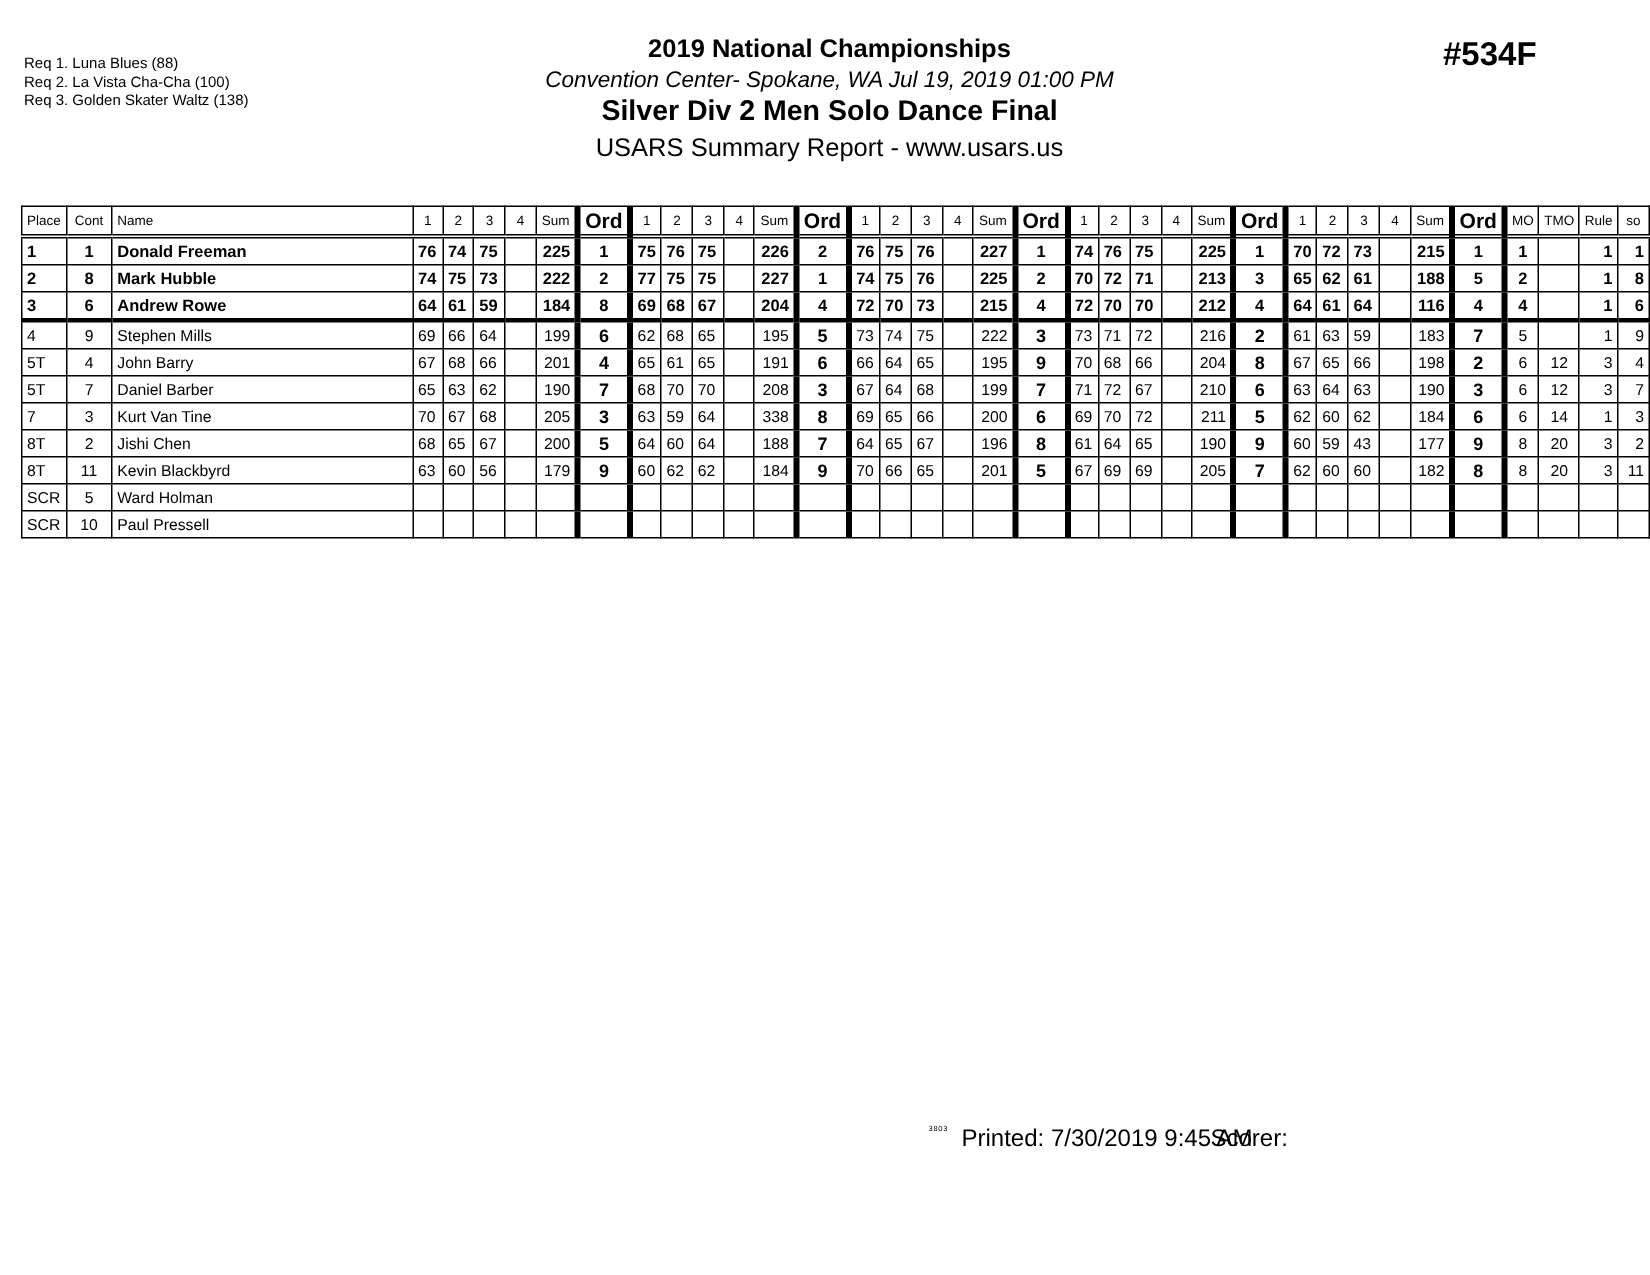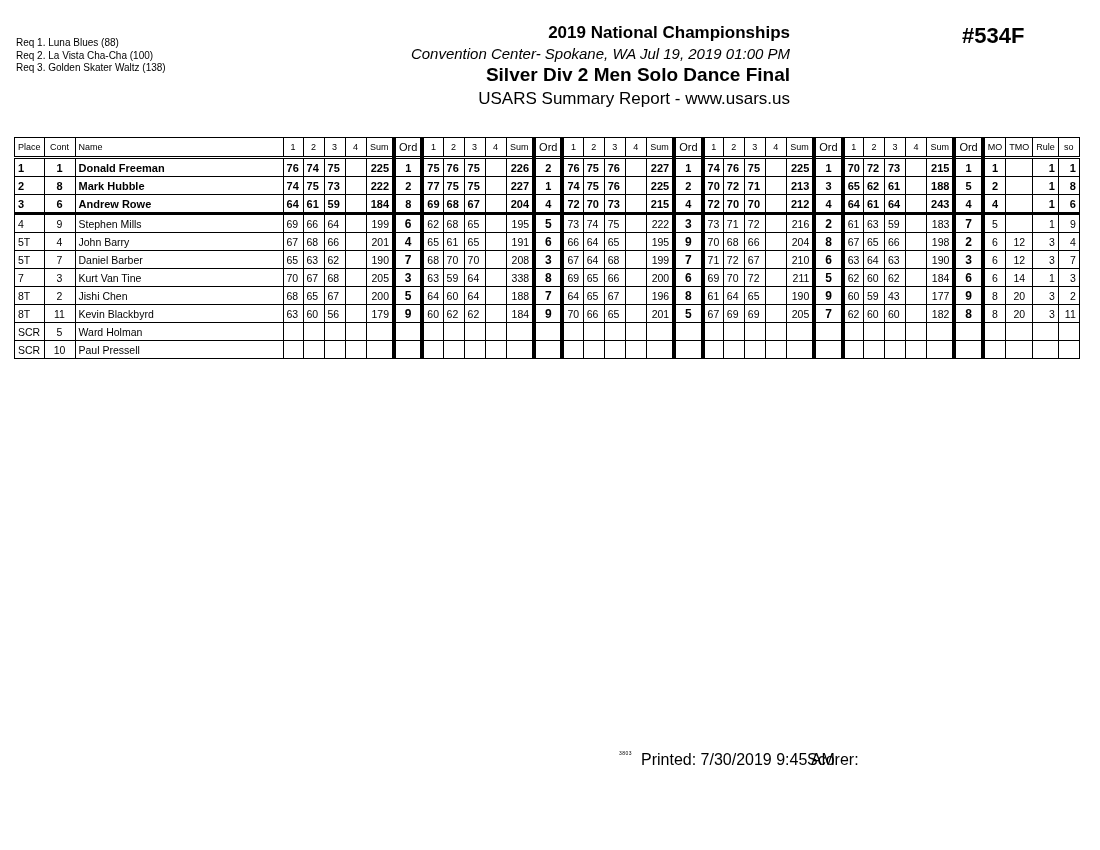--- a/index.html
+++ b/index.html
@@ -1,34 +1,34 @@
 <!DOCTYPE html>
 <html><head>
 <meta charset="utf-8">
 <style>
   html, body { margin: 0; padding: 0; background: #ffffff; }
   body { width: 1100px; height: 850px; position: relative; font-family: "Liberation Sans", sans-serif; color: #000; overflow: hidden; }
   .reqs { position: absolute; left: 16px; top: 37px; font-size: 10px; line-height: 12.5px; }
-  .hdr { position: absolute; left: 344px; width: 446px; text-align: right; white-space: nowrap; }
+  .hdr { position: absolute; left: 330px; width: 446px; text-align: center; white-space: nowrap; }
   .h1 { top: 23px; font-size: 17px; font-weight: bold; }
   .h2 { top: 45px; font-size: 15px; font-style: italic; }
   .h3 { top: 64px; font-size: 19px; font-weight: bold; }
   .h4 { top: 89px; font-size: 17px; }
   .eventno { position: absolute; left: 962px; top: 23px; font-size: 22px; font-weight: bold; }
   table.res { position: absolute; left: 14px; top: 137px; border-collapse: collapse; table-layout: fixed; font-size: 10.5px; }
   table.res td { border: 1px solid #000; height: 17px; padding: 0 3px; white-space: nowrap; overflow: hidden; }
   table.res tr.jrow td { border: none; height: 18px; }
   table.res tr.jrow td.jname { border: 1px solid #000; border-bottom: none; font-size: 11px; padding-left: 4px; }
   table.res tr.colhdr td { font-size: 9px; height: 18px; border-bottom: 3px double #000; }
   table.res tr.top td { font-weight: bold; font-size: 11px; }
   table.res tr.lasttop td { border-bottom: 3px solid #000; }
   td.c { text-align: center; }
   td.r { text-align: right; }
   td.ord { text-align: center; font-weight: bold; font-size: 12px; border-left: 4px solid #000 !important; border-right: 4px solid #000 !important; }
-  table.res tr.colhdr td.ord { font-weight: normal; font-size: 11px; margin-top: 28px; }
+  table.res tr.colhdr td.ord { font-weight: bold; font-size: 14px; margin-top: 28px; }
   .footer { position: absolute; top: 751px; font-size: 16px; }
   .tiny { position: absolute; left: 619px; top: 750px; font-size: 5px; letter-spacing: 0.5px; }
 </style>
 </head>
 <body>
 
 <div class="reqs">
   <div>Req  1.  Luna Blues (88)</div>
   <div>Req  2.  La Vista Cha-Cha (100)</div>
   <div>Req  3.  Golden Skater Waltz (138)</div>
@@ -223,21 +223,21 @@
         <td>72</td>
         <td>70</td>
         <td>70</td>
         <td></td>
         <td class="r">212</td>
         <td class="ord">4</td>
         <td>64</td>
         <td>61</td>
         <td>64</td>
         <td></td>
-        <td class="r">243</td>
+        <td class="r">116</td>
         <td class="ord">4</td>
         <td class="c">4</td>
         <td class="c"></td>
         <td class="r">1</td>
         <td class="r">6</td>
       </tr>
       <tr>
         <td>4</td>
         <td class="c">9</td>
         <td>Stephen Mills</td>

